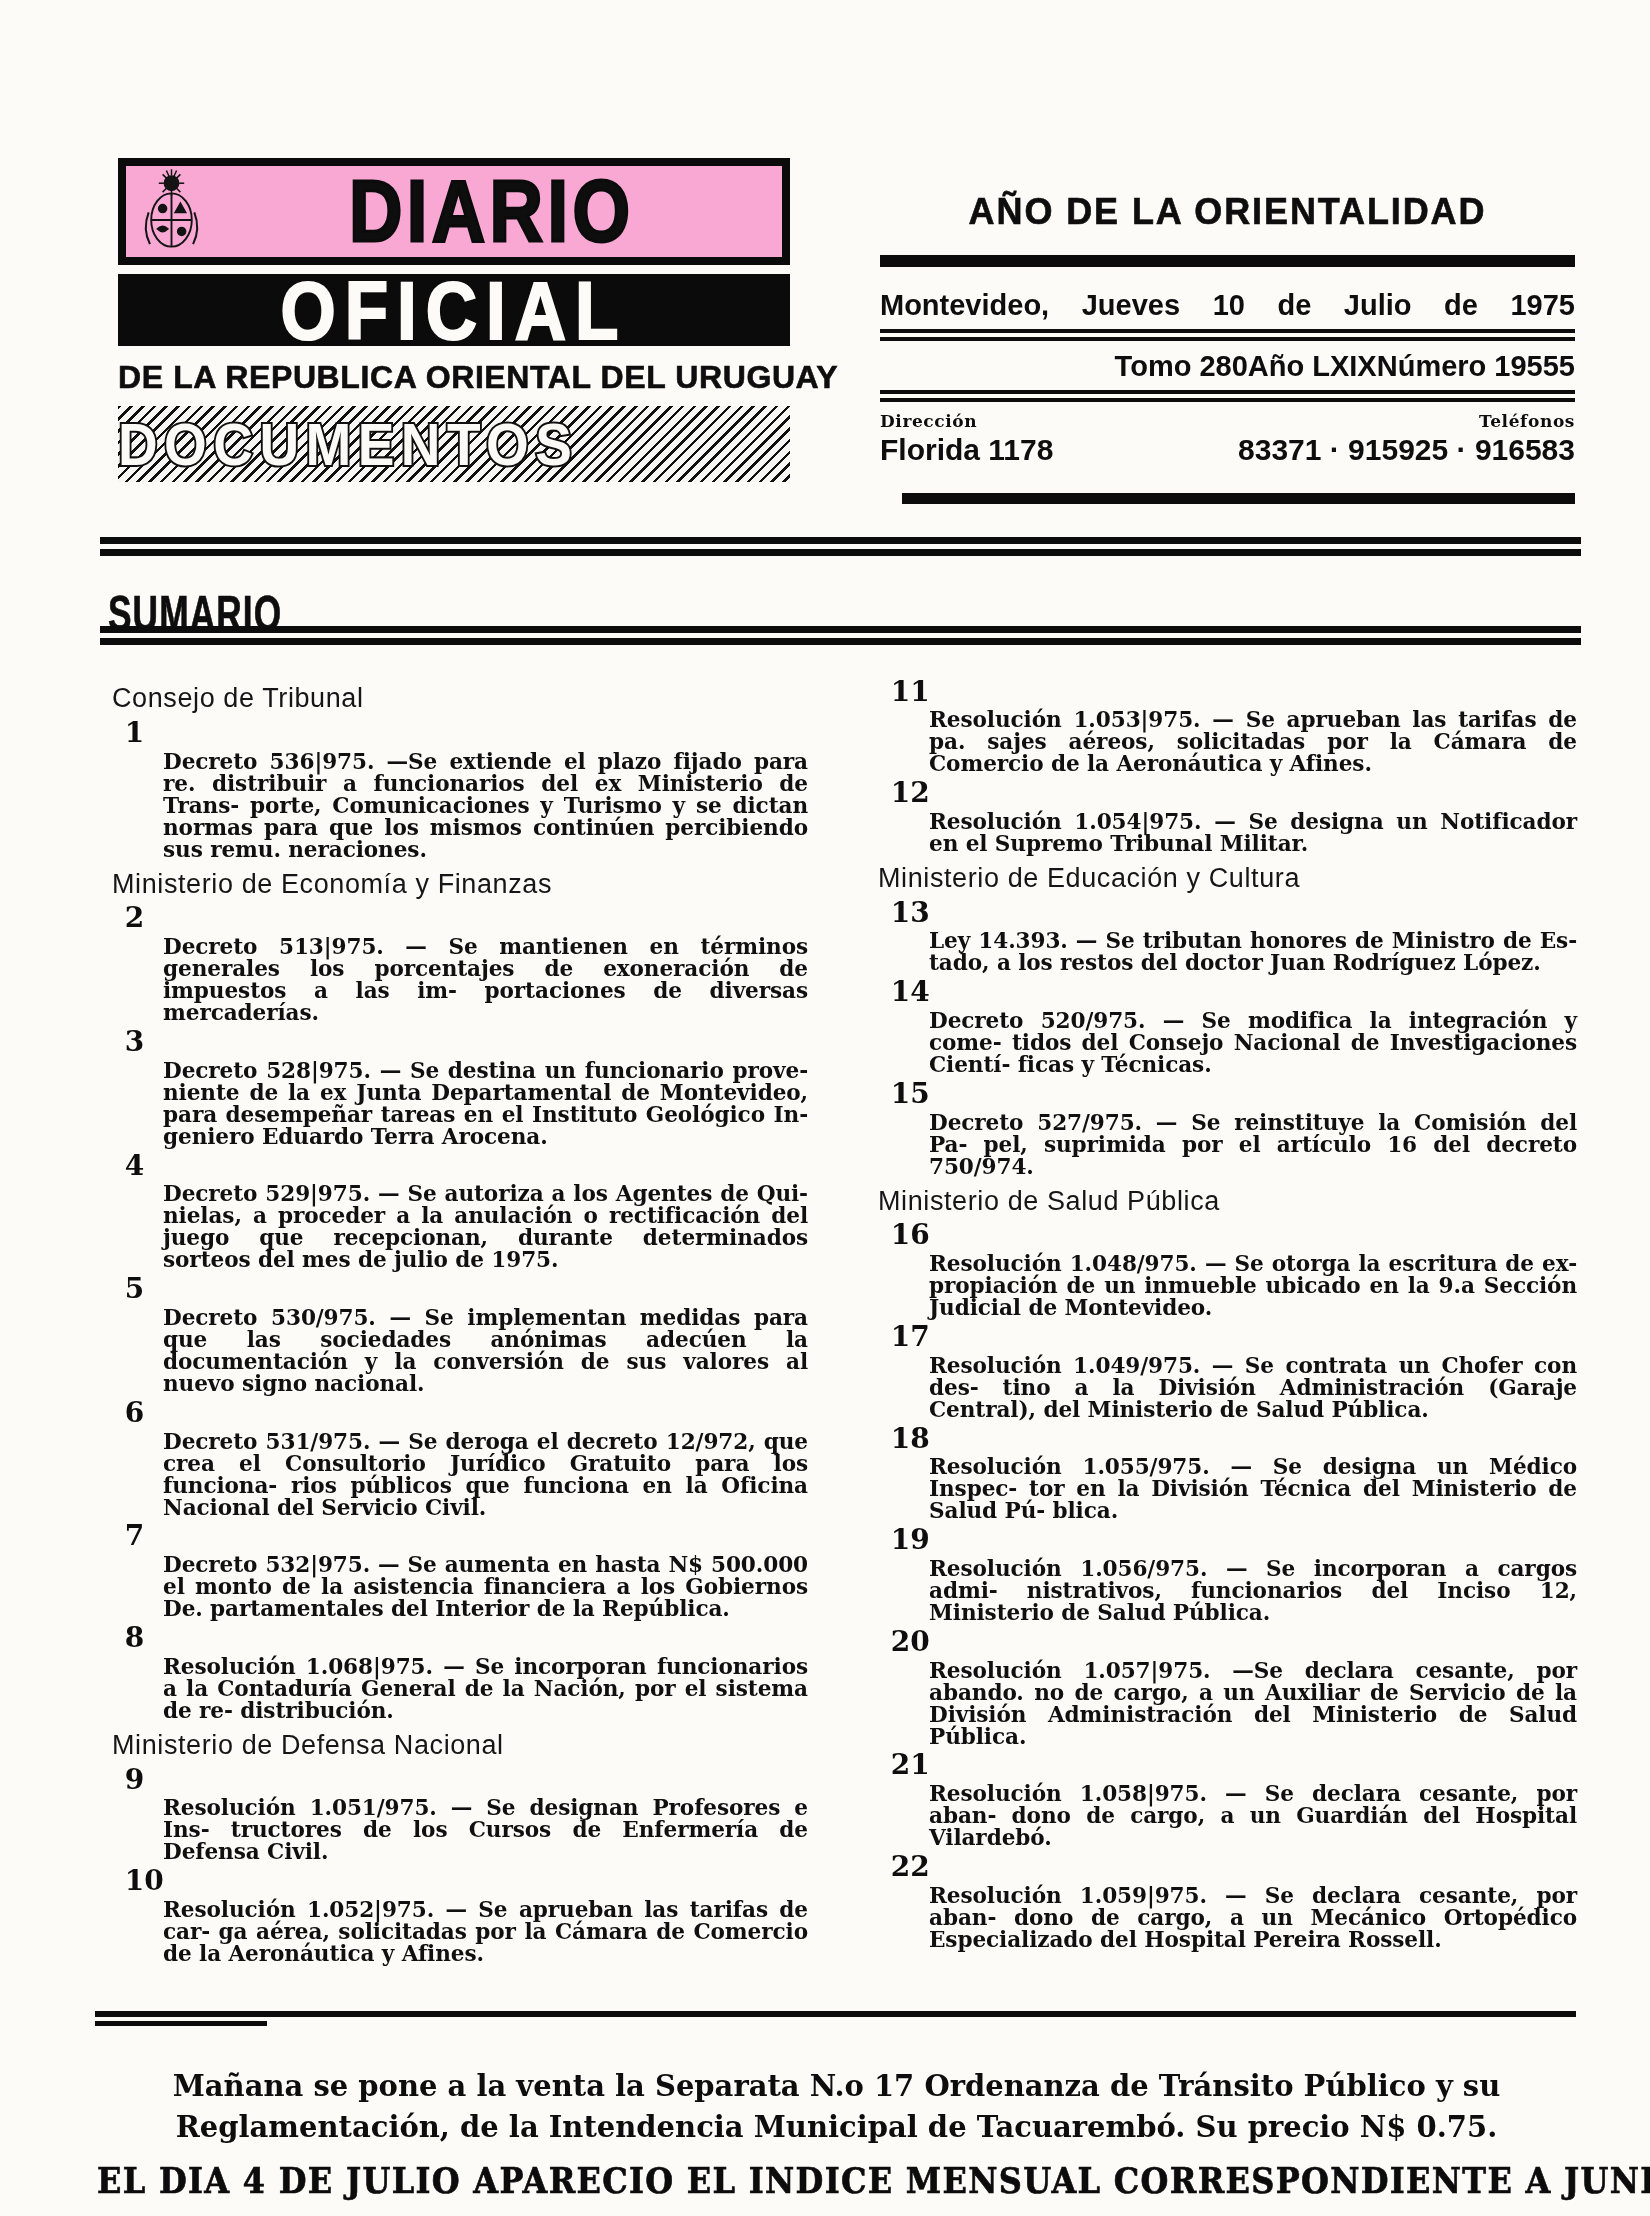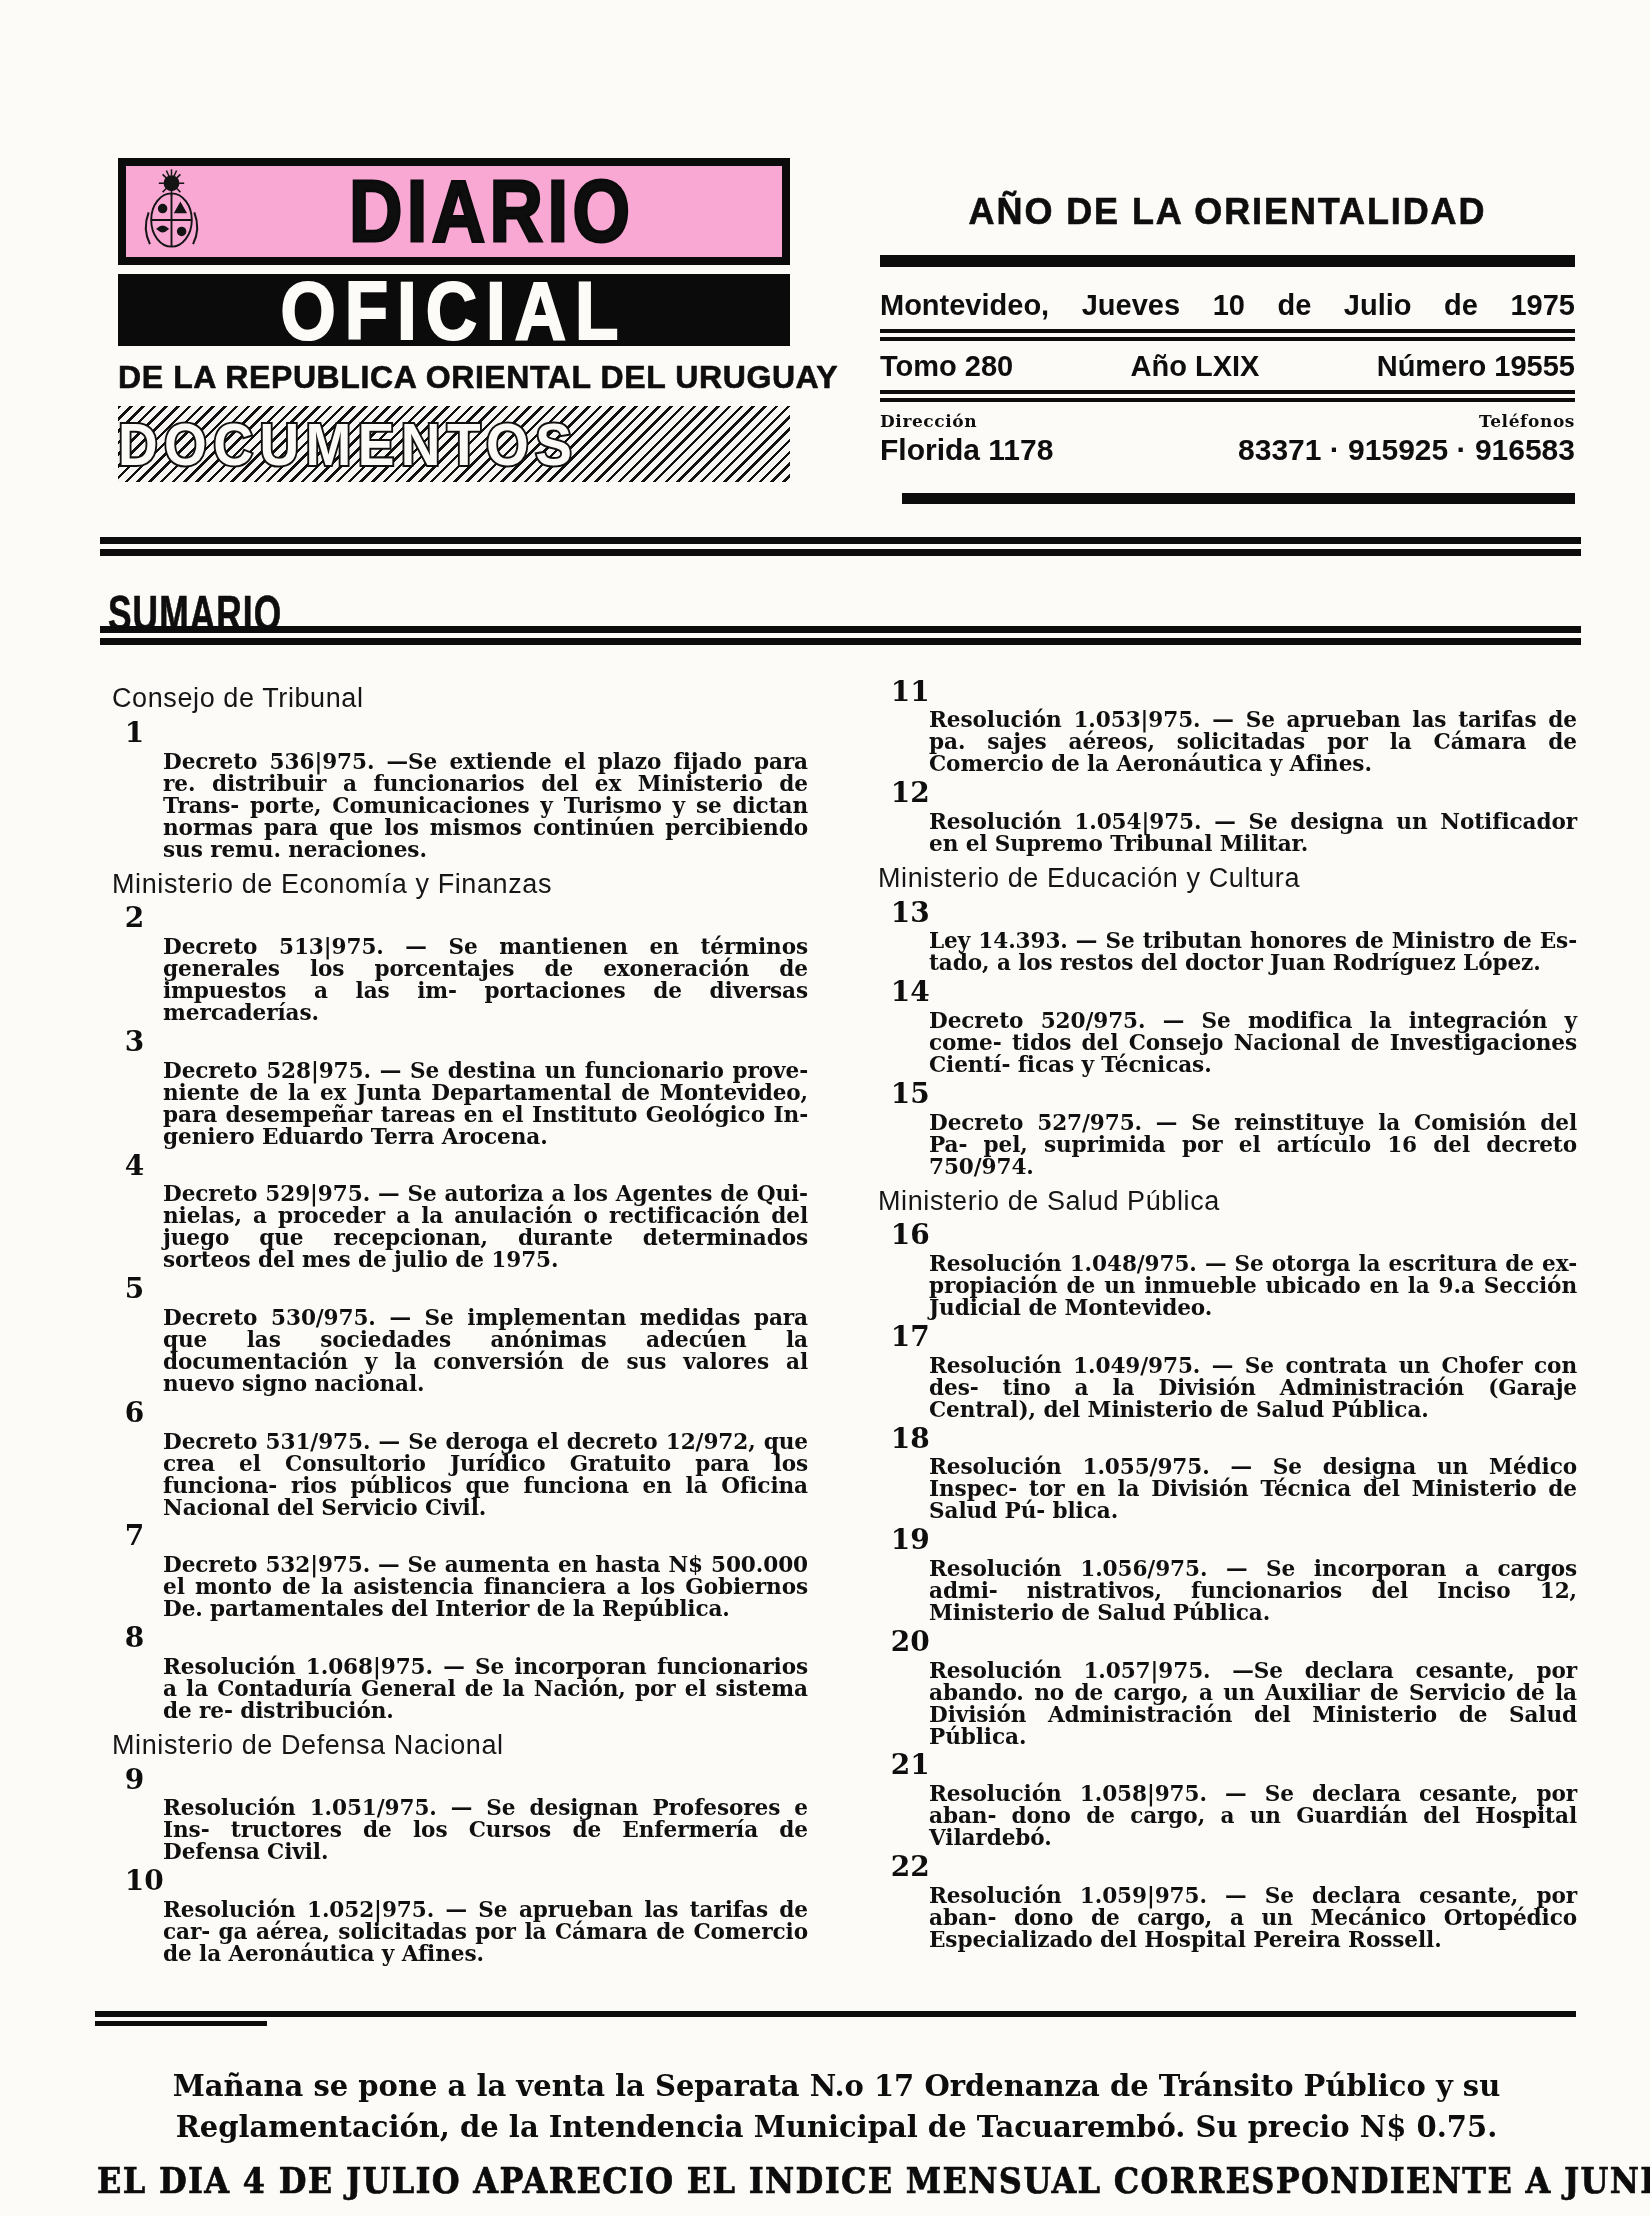--- a/index.html
+++ b/index.html
@@ -52,21 +52,21 @@
     text-align:center; font-family:"Liberation Sans", sans-serif;
     font-weight:700; font-size:36px; letter-spacing:1.9px; -webkit-text-stroke:0.6px #0e0e0e;
   }
   .bar-solid { margin-top:21.6px; height:12.7px; background:#0c0c0c; }
   .date-line {
     margin-top:21.6px; font-family:"Liberation Sans", sans-serif; font-weight:700;
     font-size:29px; text-align:justify; text-align-last:justify; white-space:nowrap;
   }
   .dblrule { margin-top:7.6px; height:11.4px;
     background:linear-gradient(to bottom,#0c0c0c 0 3.8px,transparent 3.8px 7.6px,#0c0c0c 7.6px 11.4px); }
-  .tomo-row { margin-top:9px; display:flex; justify-content:space-between;
+  .tomo-row { margin-top:9px; display:flex; justify-content:flex-end;
     font-family:"Liberation Sans", sans-serif; font-weight:700; font-size:29px; }
   .dirtel-row { margin-top:9px; display:flex; justify-content:space-between;
     font-weight:700; font-size:17px; letter-spacing:0.6px; }
   .addr-row { margin-top:2.5px; display:flex; justify-content:space-between;
     font-family:"Liberation Sans", sans-serif; font-weight:700; font-size:30px; }
   .bar-close { margin-top:25.4px; margin-left:21.6px; height:11.4px; background:#0c0c0c; }
 
   
   .rule-thick-a { position:absolute; left:100px; top:537px; width:1481px; height:19px;
     background:linear-gradient(to bottom,#0c0c0c 0 7px,transparent 7px 12px,#0c0c0c 12px 19px); }

